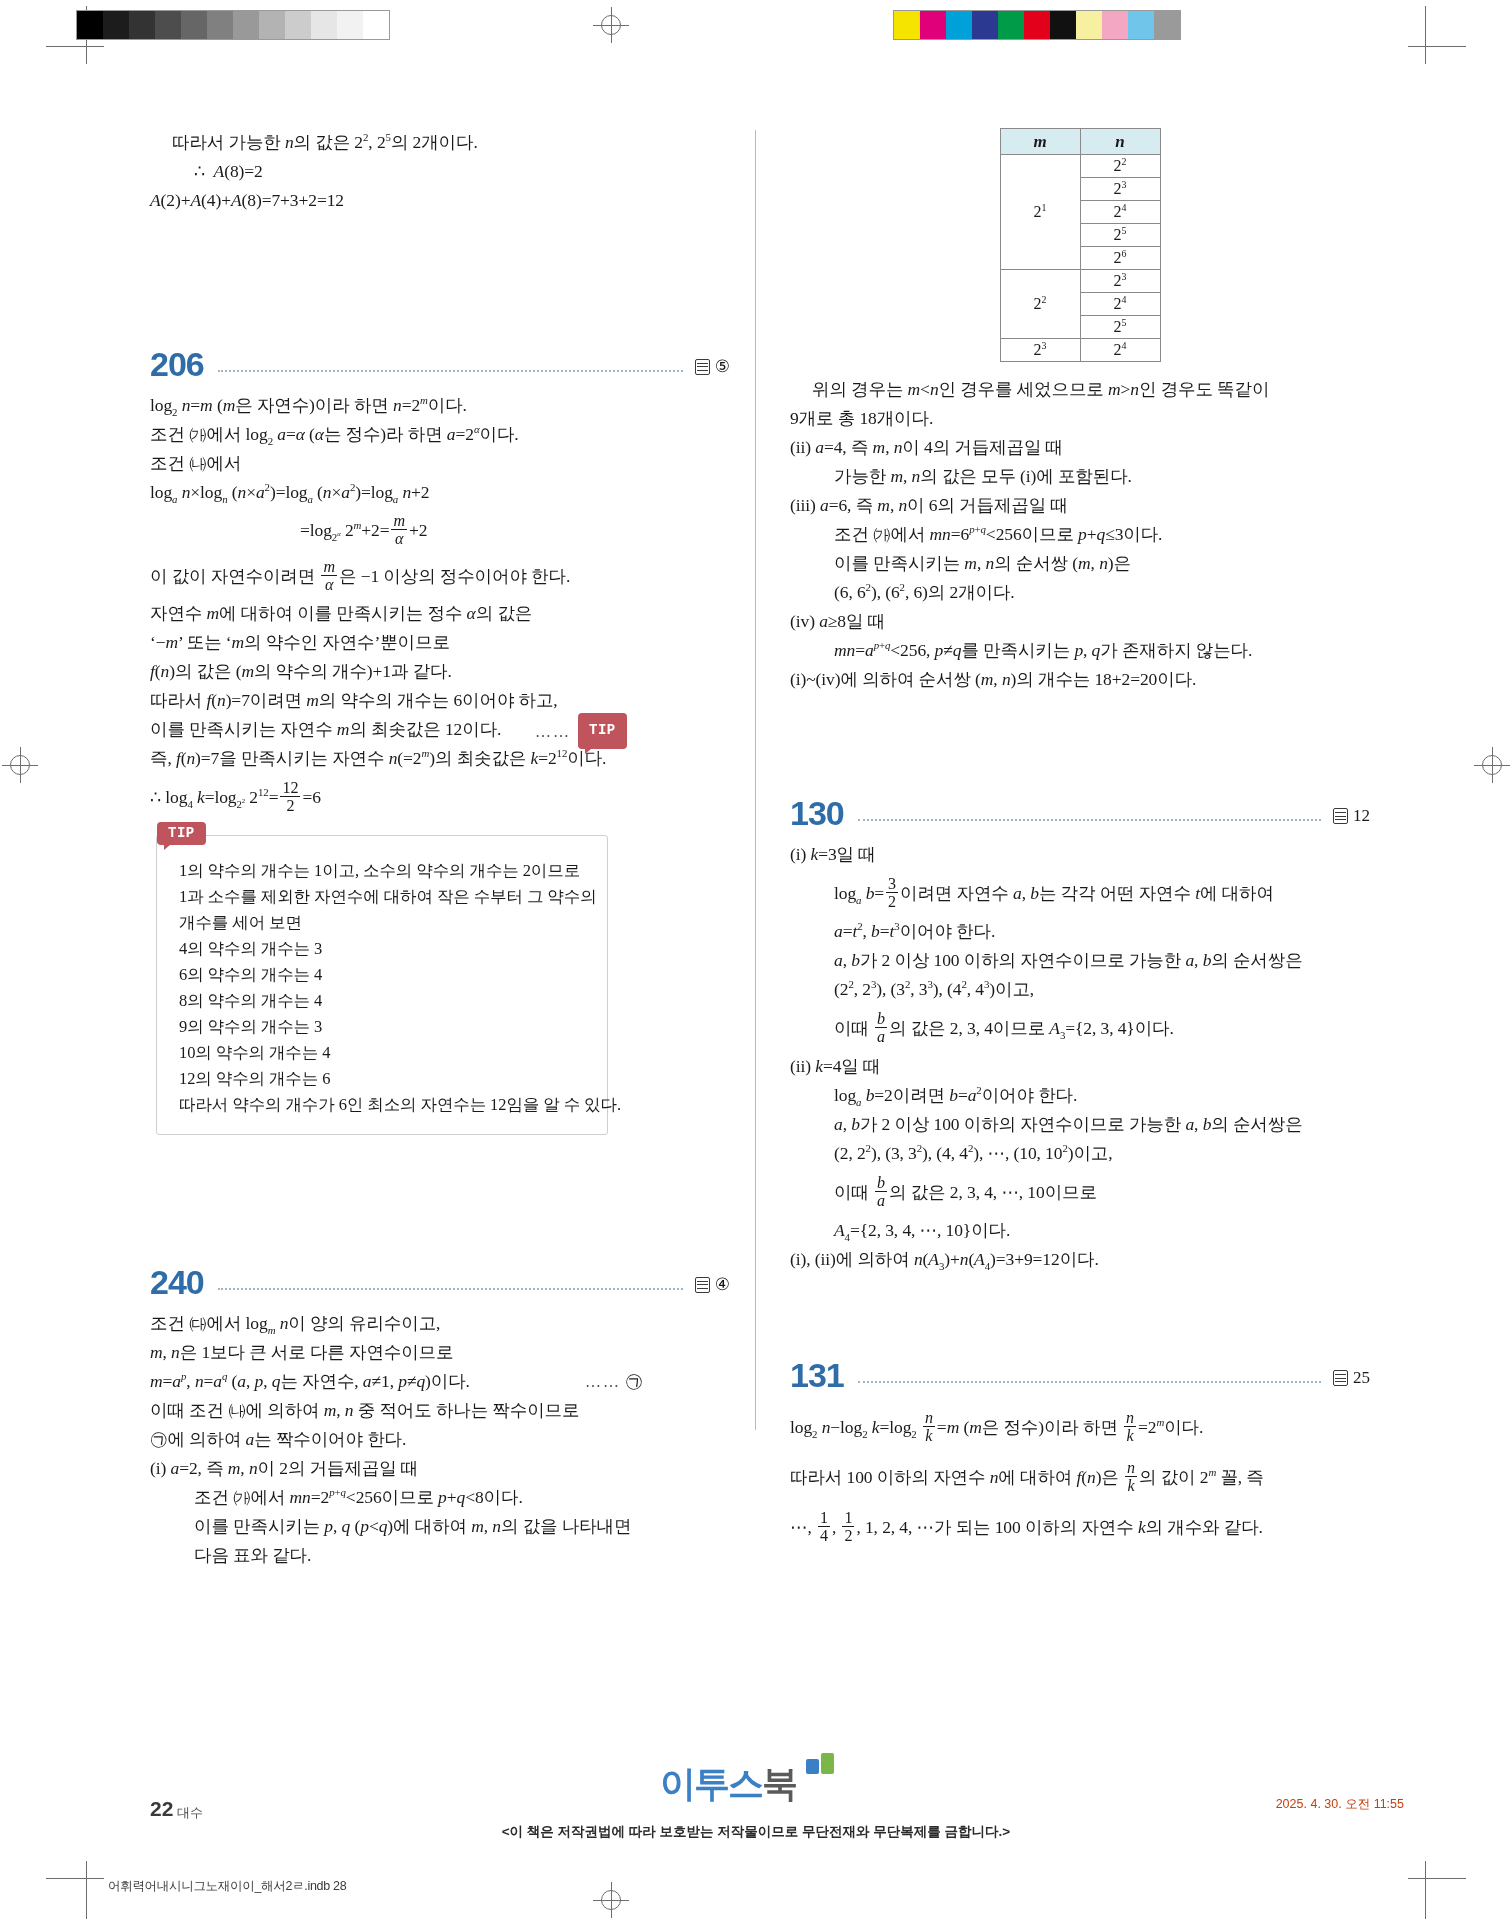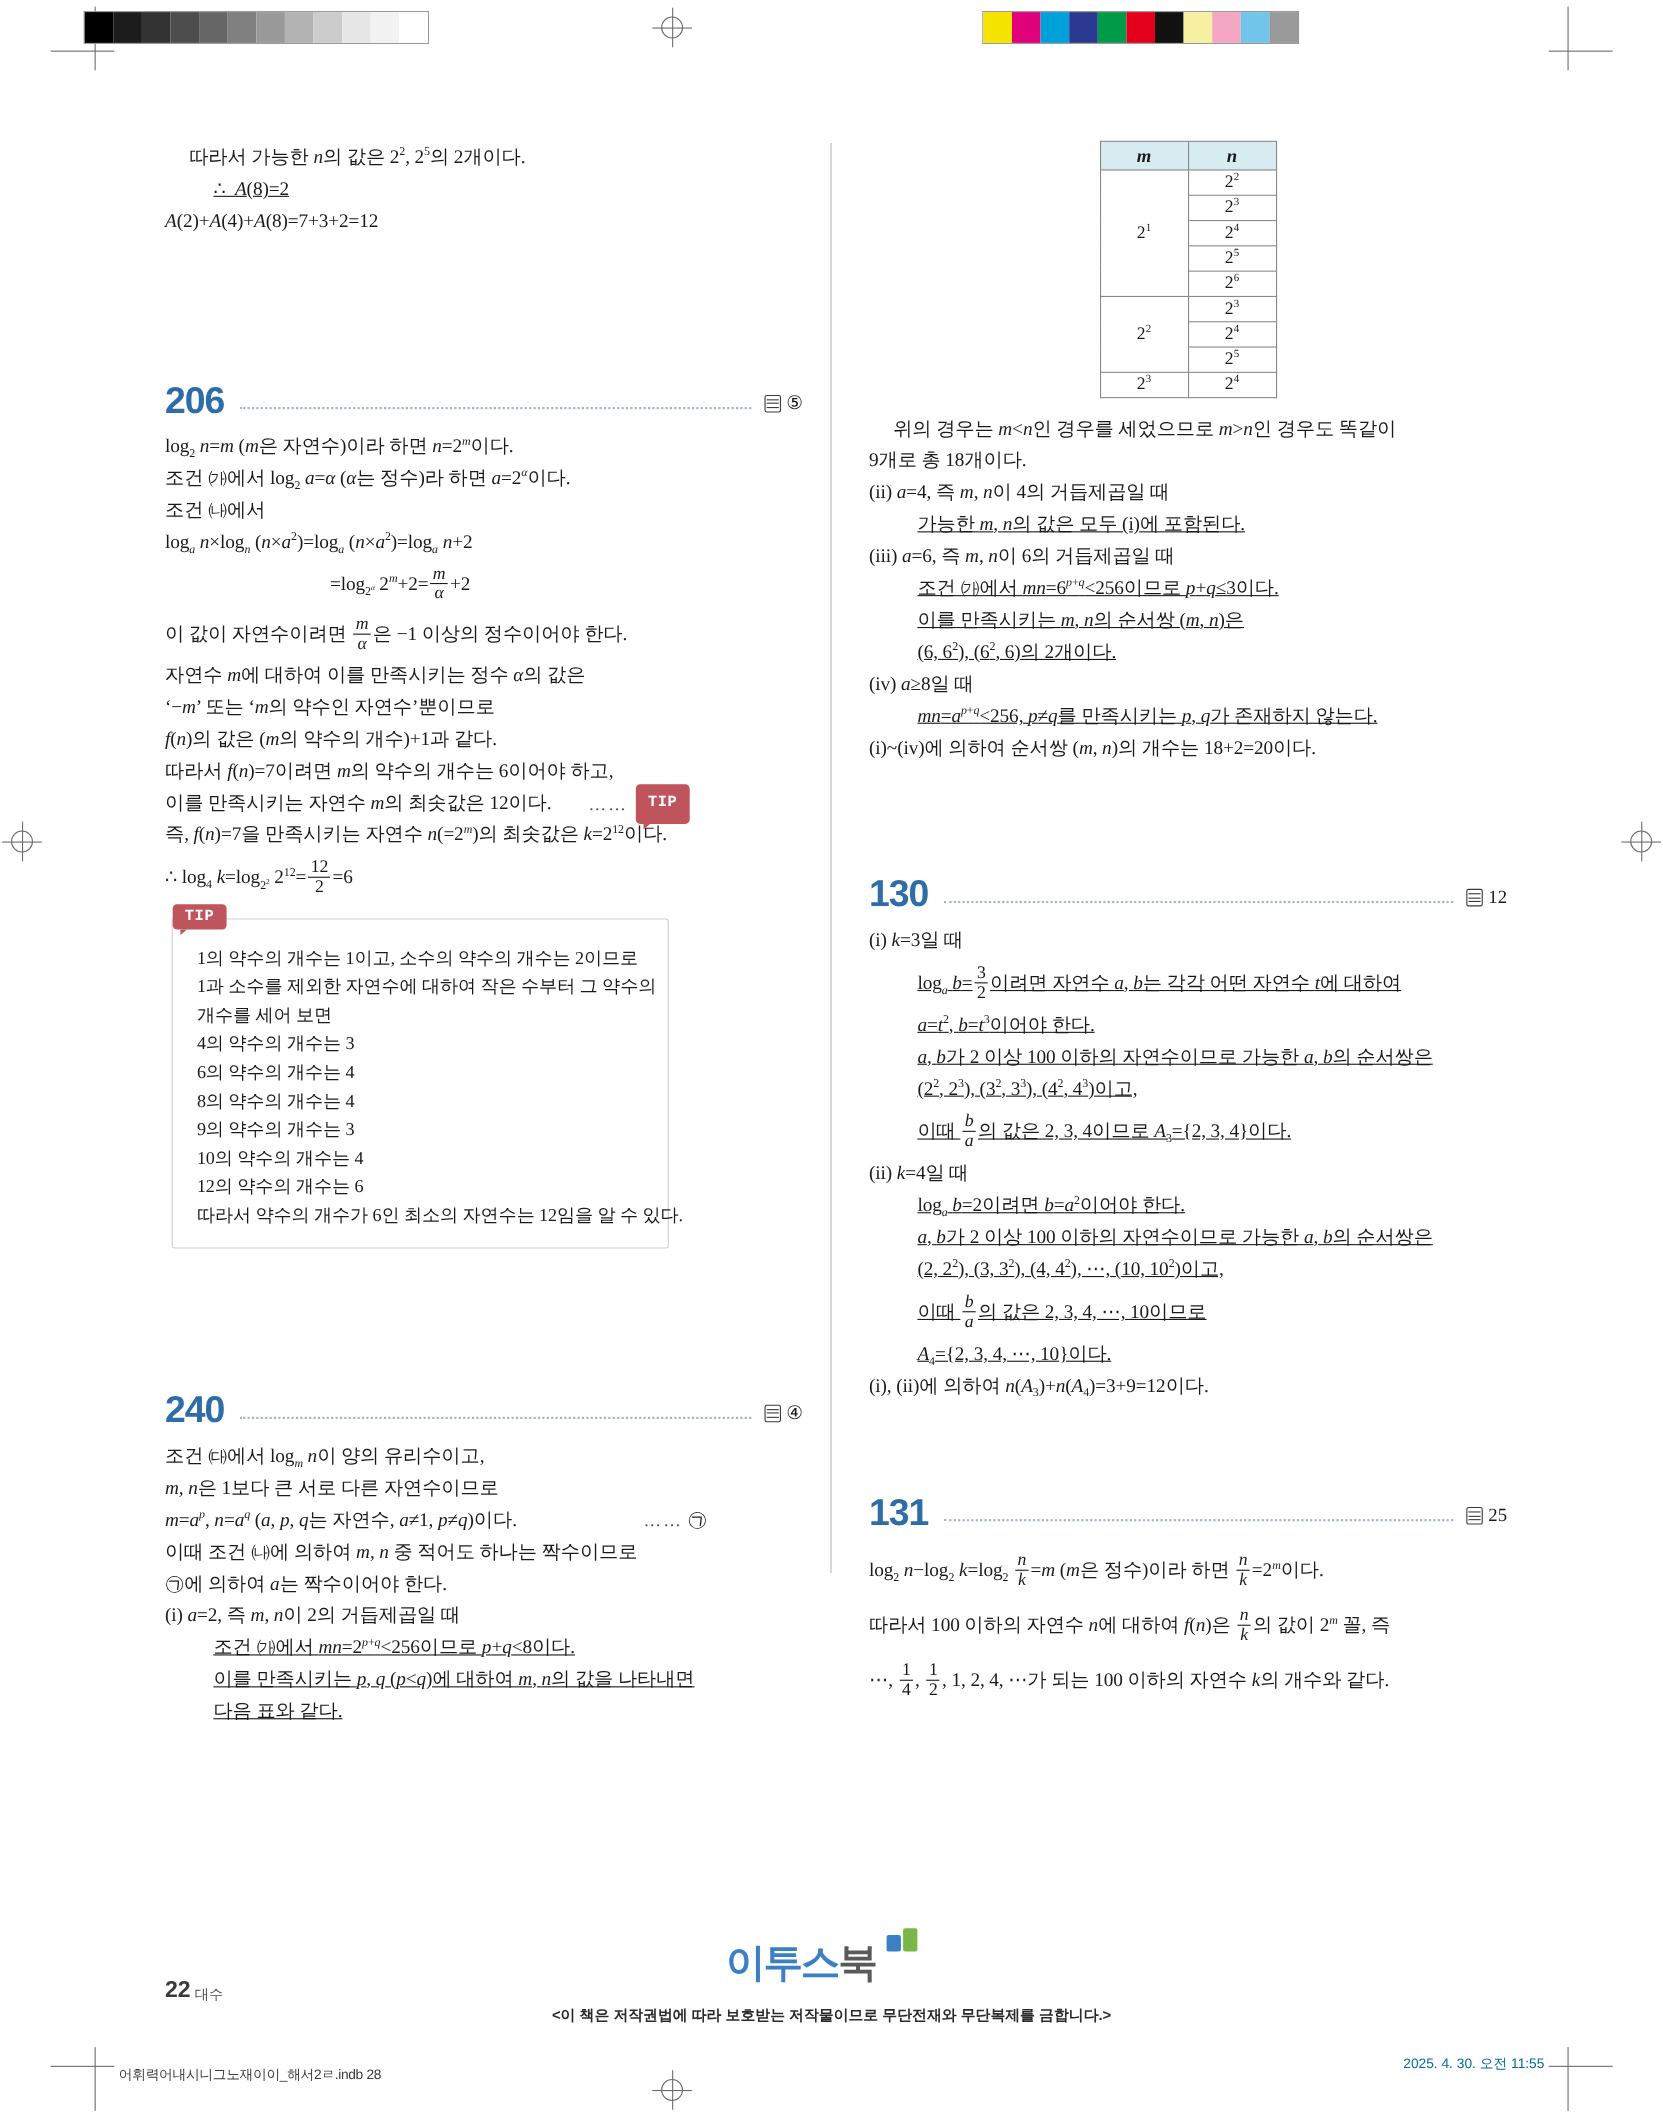--- a/index.html
+++ b/index.html
@@ -31,21 +31,21 @@
 
   .col-divider { position:absolute; left:755px; top:130px; width:1px; height:1300px; background:#b9b9b9; }
 
   .column { position:absolute; width:580px; }
   .col-left { left:150px; top:128px; }
   .col-right { left:790px; top:128px; }
 
   
   .ln { font-size:17.5px; line-height:29px; white-space:nowrap; letter-spacing:-0.1px; }
   .indent1 { padding-left:22px; }
-  .indent2 { padding-left:44px;text-decoration:underline; }
+  .indent2 { padding-left:44px; }
   .indent-c { padding-left:150px; }
   .gap-s { height:10px; }
 
   i.v, var { font-family:"Liberation Serif", serif; font-style:italic; }
   sup { font-size:0.62em; vertical-align:super; line-height:0; }
   sub { font-size:0.62em; vertical-align:sub; line-height:0; }
 
   .frac { display:inline-block; vertical-align:-0.48em; text-align:center;
           font-size:0.92em; margin:0 2px; }
   .frac .num { display:block; line-height:1.06; padding:0 2px; }
@@ -95,22 +95,22 @@
           font-weight:bold; font-size:36px; letter-spacing:-2px; }
   .logo .c1 { color:#3b7fc4; } .logo .c2 { color:#5a5a5a; }
   .logo-mark { position:absolute; left:806px; top:1753px; }
   .logo-mark i { position:absolute; display:block; border-radius:2px; }
 
   .copy { position:absolute; left:0; top:1823px; width:1512px; text-align:center;
       font-family:"Liberation Sans", sans-serif; font-size:13.5px; font-weight:bold; color:#2a2a2a; }
 
   .slug-l { position:absolute; left:108px; top:1878px; font-family:"Liberation Sans", sans-serif;
       font-size:12.5px; color:#3a3a3a; letter-spacing:-0.3px; }
-  .slug-r { position:absolute; right:108px; top:1868px; font-family:"Liberation Sans", sans-serif;
-      font-size:12.5px; color:#0369a1; }
+  .slug-r { position:absolute; right:108px; top:1796px; font-family:"Liberation Sans", sans-serif;
+      font-size:12.5px; color:#c2410c; }
 </style>
 </head>
 <body>
 
 <div class="page">
 
   <div class="reg-corner" style="left:46px; top:6px;">
     <i class="h" style="left:0; top:40px;"></i>
       <i class="v" style="left:40px; top:0;"></i>
   </div>

